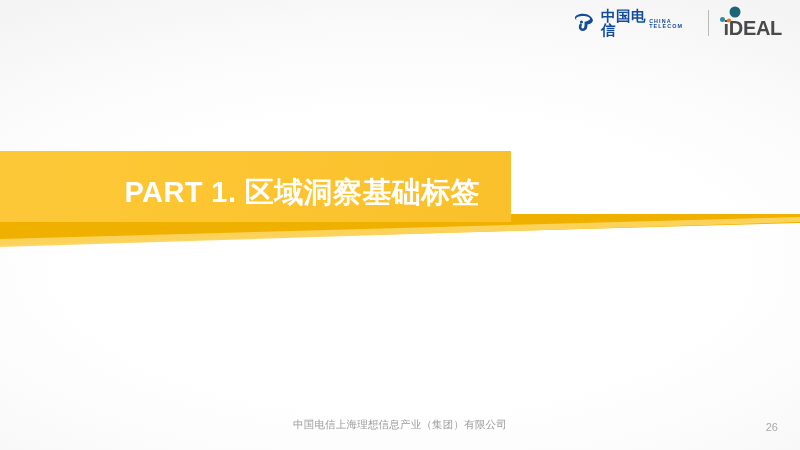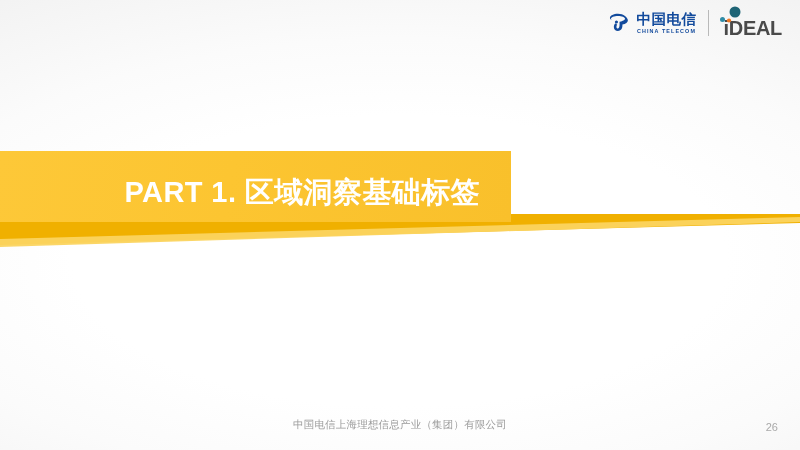--- a/index.html
+++ b/index.html
@@ -40,21 +40,21 @@
     align-items: center;
     gap: 5px;
   }
   .telecom-mark {
     width: 26px;
     height: 26px;
     flex: none;
   }
   .telecom-word {
     display: flex;
-    flex-direction: column;
+    flex-direction: row;
     align-items: center;
     line-height: 1;
   }
   .telecom-cn {
     font-size: 14.5px;
     font-weight: bold;
     color: #124a9c;
     letter-spacing: 0.5px;
     font-family: "DejaVu Sans", "Liberation Sans", sans-serif;
   }

